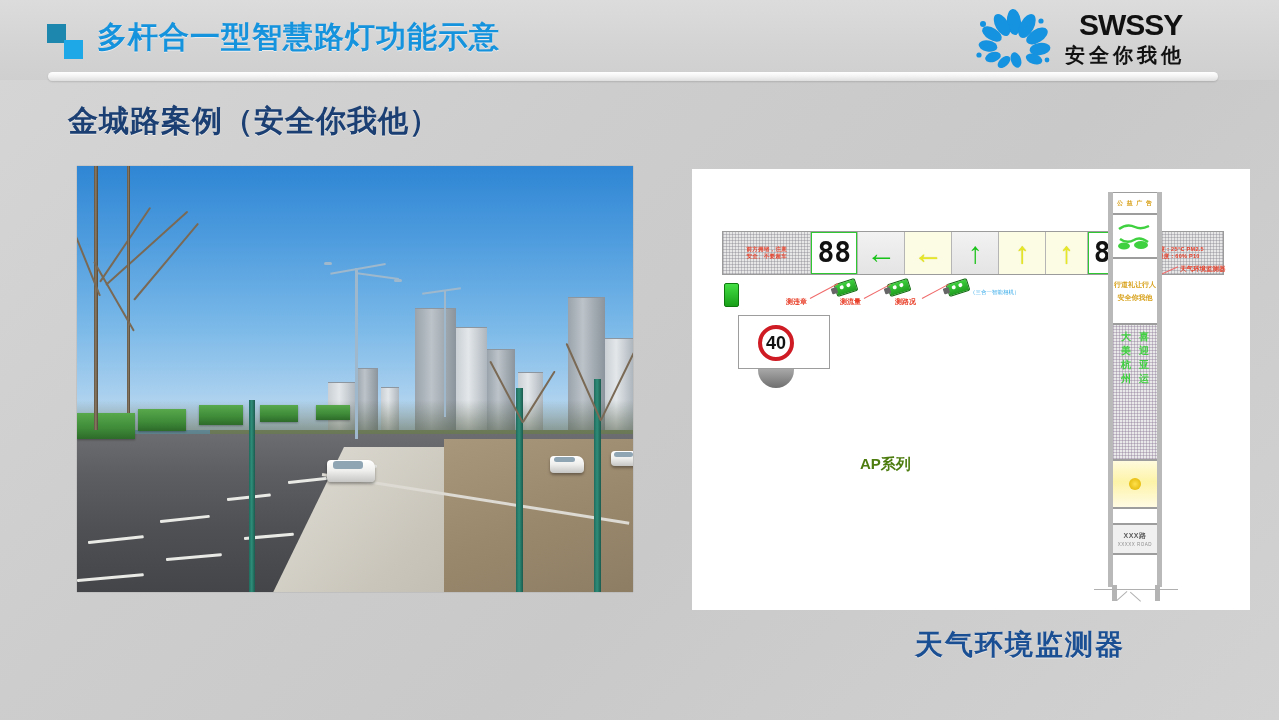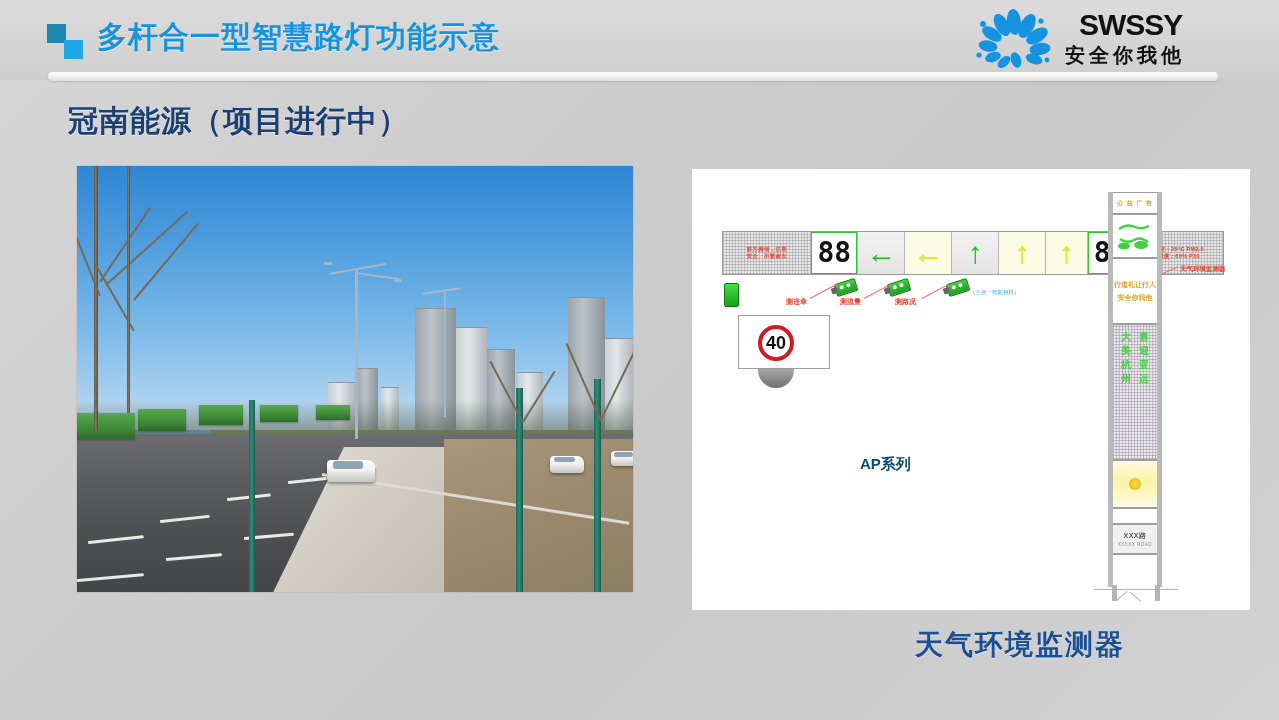--- a/index.html
+++ b/index.html
@@ -196,21 +196,21 @@
   .plate .l1{font-size:7px;font-weight:bold;color:#5b5b5b;letter-spacing:.5px;}
   .plate .l2{font-size:4.5px;color:#8d8d8d;letter-spacing:.5px;}
   .base{
     position:absolute;left:3px;bottom:-14px;width:38px;height:16px;
   }
   .base .foot{position:absolute;bottom:0;width:5px;height:16px;background:#b4b4b4;}
   .base .brace{position:absolute;bottom:0;height:1px;background:#b0b0b0;transform-origin:left bottom;}
   .ground{position:absolute;left:402px;bottom:20px;width:84px;height:1.5px;background:#b0b0b0;}
   .ap-label{
     position:absolute;left:168px;top:286px;
-    font-size:15px;font-weight:bold;color:#0c4a6e;white-space:nowrap;
+    font-size:15px;font-weight:bold;color:#4d7c0f;white-space:nowrap;
   }
 
   
   .caption{
     position:absolute;left:915px;top:626px;
     font-size:28px;font-weight:bold;color:#1b4f94;letter-spacing:2px;
     white-space:nowrap;text-shadow:0 1px 0 rgba(255,255,255,.45);
   }
 </style>
 </head>
@@ -244,21 +244,21 @@
           <circle cx="70" cy="13" r="2.6"></circle>
           <circle cx="76" cy="52" r="2.4"></circle>
         </g>
       </svg>
     </div>
     <div class="logo-word">SWSSY</div>
     <div class="logo-cn">安全你我他</div>
   </div>
 </div>
 
-<div class="subtitle">冠南能源（项目进行中）</div>
+<div class="subtitle">金城路案例（安全你我他）</div>
 
 <div class="photo">
   <div class="sky"></div>
 
   <div class="skyline">
     <div class="bld" style="left:2%;width:9%;height:38%;"></div>
     <div class="bld d" style="left:11%;width:7%;height:48%;"></div>
     <div class="bld" style="left:19%;width:6%;height:34%;"></div>
     <div class="bld d" style="left:30%;width:13%;height:92%;"></div>
     <div class="bld" style="left:43%;width:10%;height:78%;"></div>

